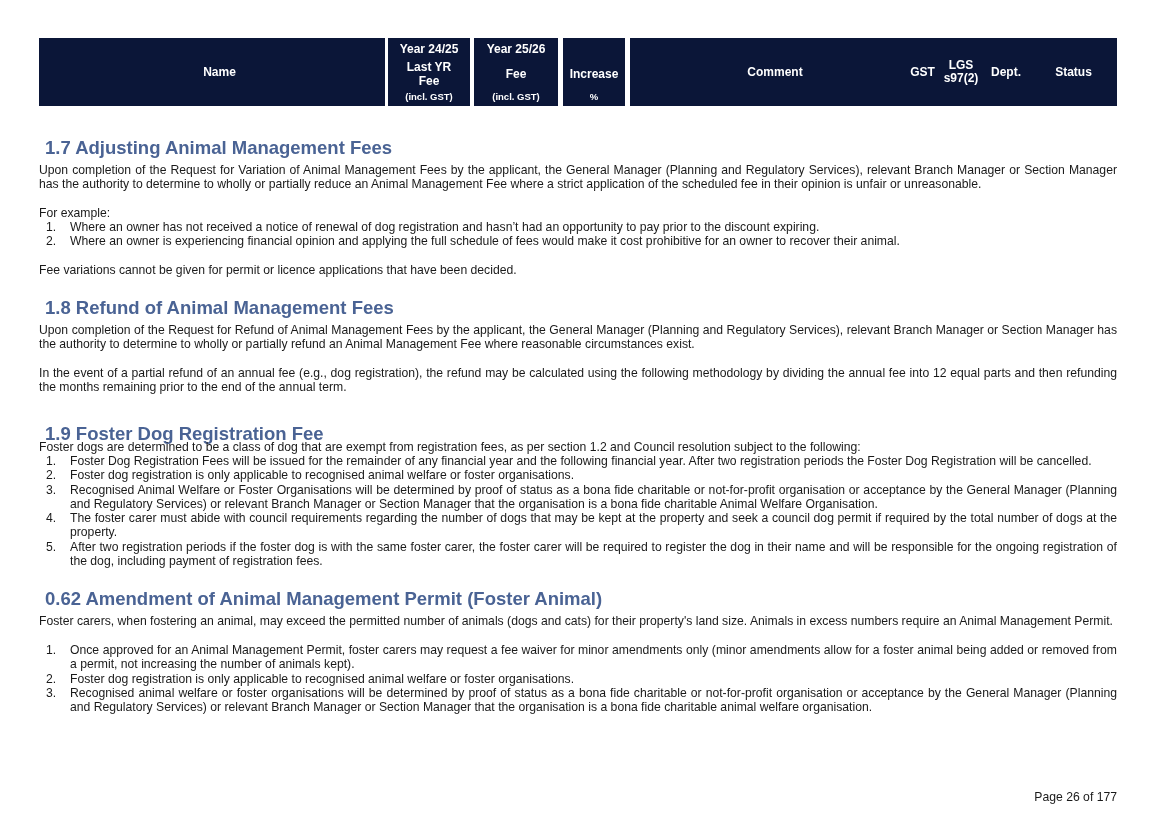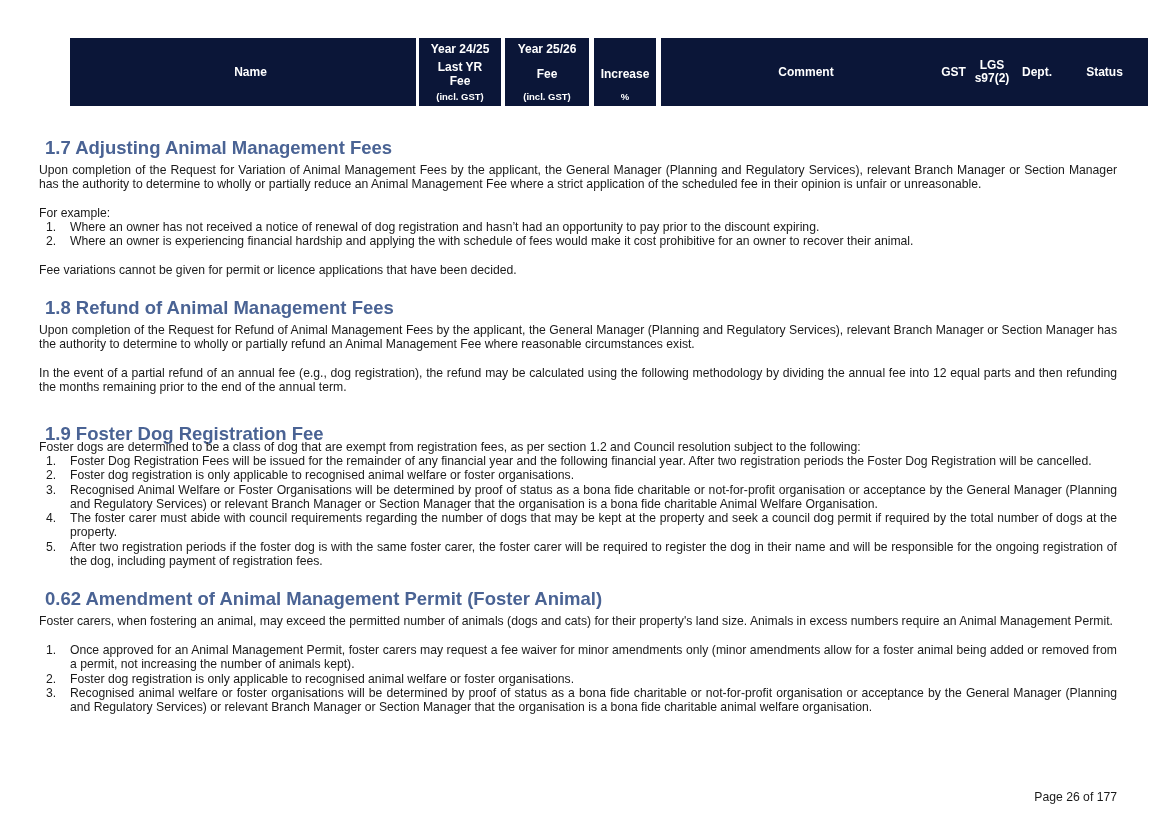--- a/index.html
+++ b/index.html
@@ -1,21 +1,21 @@
 <!DOCTYPE html>
 <html><head>
 <meta charset="utf-8">
 <style>
   html, body { margin: 0; padding: 0; background: #ffffff; }
   body { width: 1155px; height: 816px; position: relative; overflow: hidden;
          font-family: "Liberation Sans", sans-serif; color: #1a1a1a; }
 
   .hdr { position: absolute; top: 38px; height: 68px; left: 39px; width: 1078px; }
   .hcell { position: absolute; top: 0; height: 68px; background: #0b1638; color: #ffffff;
-           font-weight: bold; font-size: 12px; box-sizing: border-box; margin-left: 31px; }
+           font-weight: bold; font-size: 12px; box-sizing: border-box; }
   .hcell .mid { position: absolute; left: 0; right: 0; top: 0; bottom: 0;
                 display: flex; align-items: center; }
   .hcell.left .mid { justify-content: center; padding-left: 15px; border-radius: 11px; }
   .hcell.center .mid { justify-content: center; text-align: center; }
   .hcell .top { position: absolute; top: 4px; left: 0; right: 0; text-align: center; font-size: 12px; }
   .hcell .main { position: absolute; top: 22px; left: 0; right: 0; text-align: center; font-size: 12px; line-height: 14px; }
   .hcell .main.single { top: 29px; }
   .hcell .sub { position: absolute; bottom: 4px; left: 0; right: 0; text-align: center; font-size: 9.5px; }
   .hcell .lgs { line-height: 13px; }
   h2 { position: absolute; left: 39px; margin: 6px; color: #4a6394; font-size: 18.5px; font-weight: bold; white-space: nowrap; }
@@ -74,21 +74,21 @@
         <span>Status</span>
       </div>
   </div>
 </div>
 
 <h2 style="top:131px;">1.7 Adjusting Animal Management Fees</h2>
 <p class="txt" style="top:163px;">Upon completion of the Request for Variation of Animal Management Fees by the applicant, the General Manager (Planning and Regulatory Services), relevant Branch Manager or Section Manager has the authority to determine to wholly or partially reduce an Animal Management Fee where a strict application of the scheduled fee in their opinion is unfair or unreasonable.</p>
 <p class="txt" style="top:206px;">For example:</p>
 <ol class="lst" style="top:220px;">
   <li><span class="num">1.</span><span>Where an owner has not received a notice of renewal of dog registration and hasn’t had an opportunity to pay prior to the discount expiring.</span></li>
-  <li><span class="num">2.</span><span>Where an owner is experiencing financial hardship and applying the with schedule of fees would make it cost prohibitive for an owner to recover their animal.</span></li>
+  <li><span class="num">2.</span><span>Where an owner is experiencing financial opinion and applying the full schedule of fees would make it cost prohibitive for an owner to recover their animal.</span></li>
 </ol>
 <p class="txt" style="top:263px;">Fee variations cannot be given for permit or licence applications that have been decided.</p>
 
 <h2 style="top:291px;">1.8 Refund of Animal Management Fees</h2>
 <p class="txt" style="top:323px;">Upon completion of the Request for Refund of Animal Management Fees by the applicant, the General Manager (Planning and Regulatory Services), relevant Branch Manager or Section Manager has the authority to determine to wholly or partially refund an Animal Management Fee where reasonable circumstances exist.</p>
 <p class="txt" style="top:366px;">In the event of a partial refund of an annual fee (e.g., dog registration), the refund may be calculated using the following methodology by dividing the annual fee into 12 equal parts and then refunding the months remaining prior to the end of the annual term.</p>
 
 <h2 style="top:417px;">1.9 Foster Dog Registration Fee</h2>
 <p class="txt" style="top:440px;">Foster dogs are determined to be a class of dog that are exempt from registration fees, as per section 1.2 and Council resolution subject to the following:</p>
 <ol class="lst" style="top:454px;">

